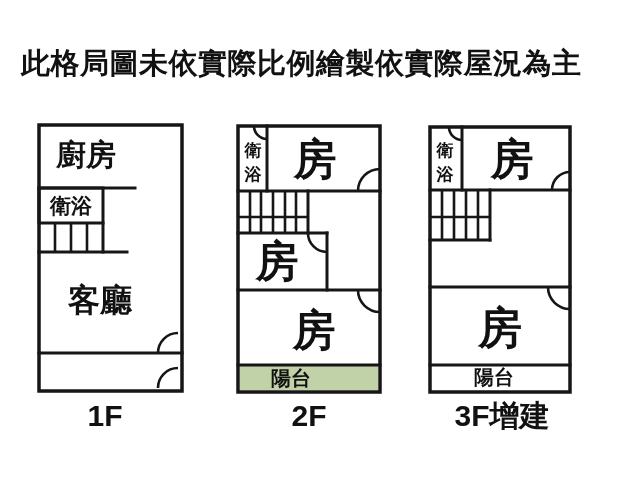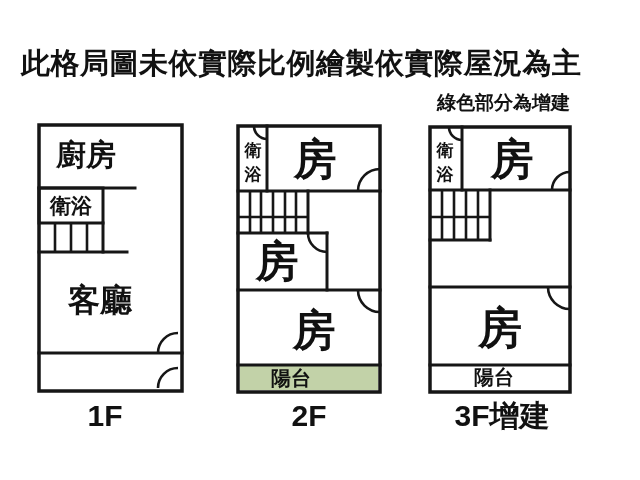--- a/index.html
+++ b/index.html
@@ -17,21 +17,20 @@
   .arc{stroke:#161616;stroke-width:2.6;fill:none;}
   .lbl{fill:#111;font-weight:bold;text-anchor:middle;
        font-family:"Liberation Sans","DejaVu Sans",sans-serif;}
 </style>
 </head>
 <body>
 
 <div class="page">
 
   <div class="title">此格局圖未依實際比例繪製依實際屋況為主</div>
-  <div class="legend-note">綠色部分為增建</div>
 
   <svg width="640" height="480" viewBox="0 0 640 480">
 
     <g>
       <rect class="wall wall-outer" x="39" y="125" width="143" height="266" fill="#ffffff"></rect>
       <line class="wall" x1="39" y1="188" x2="135" y2="188"></line>
       <rect class="wall" x="39" y="188" width="64" height="35"></rect>
       <line class="wall" x1="103" y1="223" x2="103" y2="252"></line>
       <line class="tread" x1="55" y1="223" x2="55" y2="252"></line>
       <line class="tread" x1="71" y1="223" x2="71" y2="252"></line>

